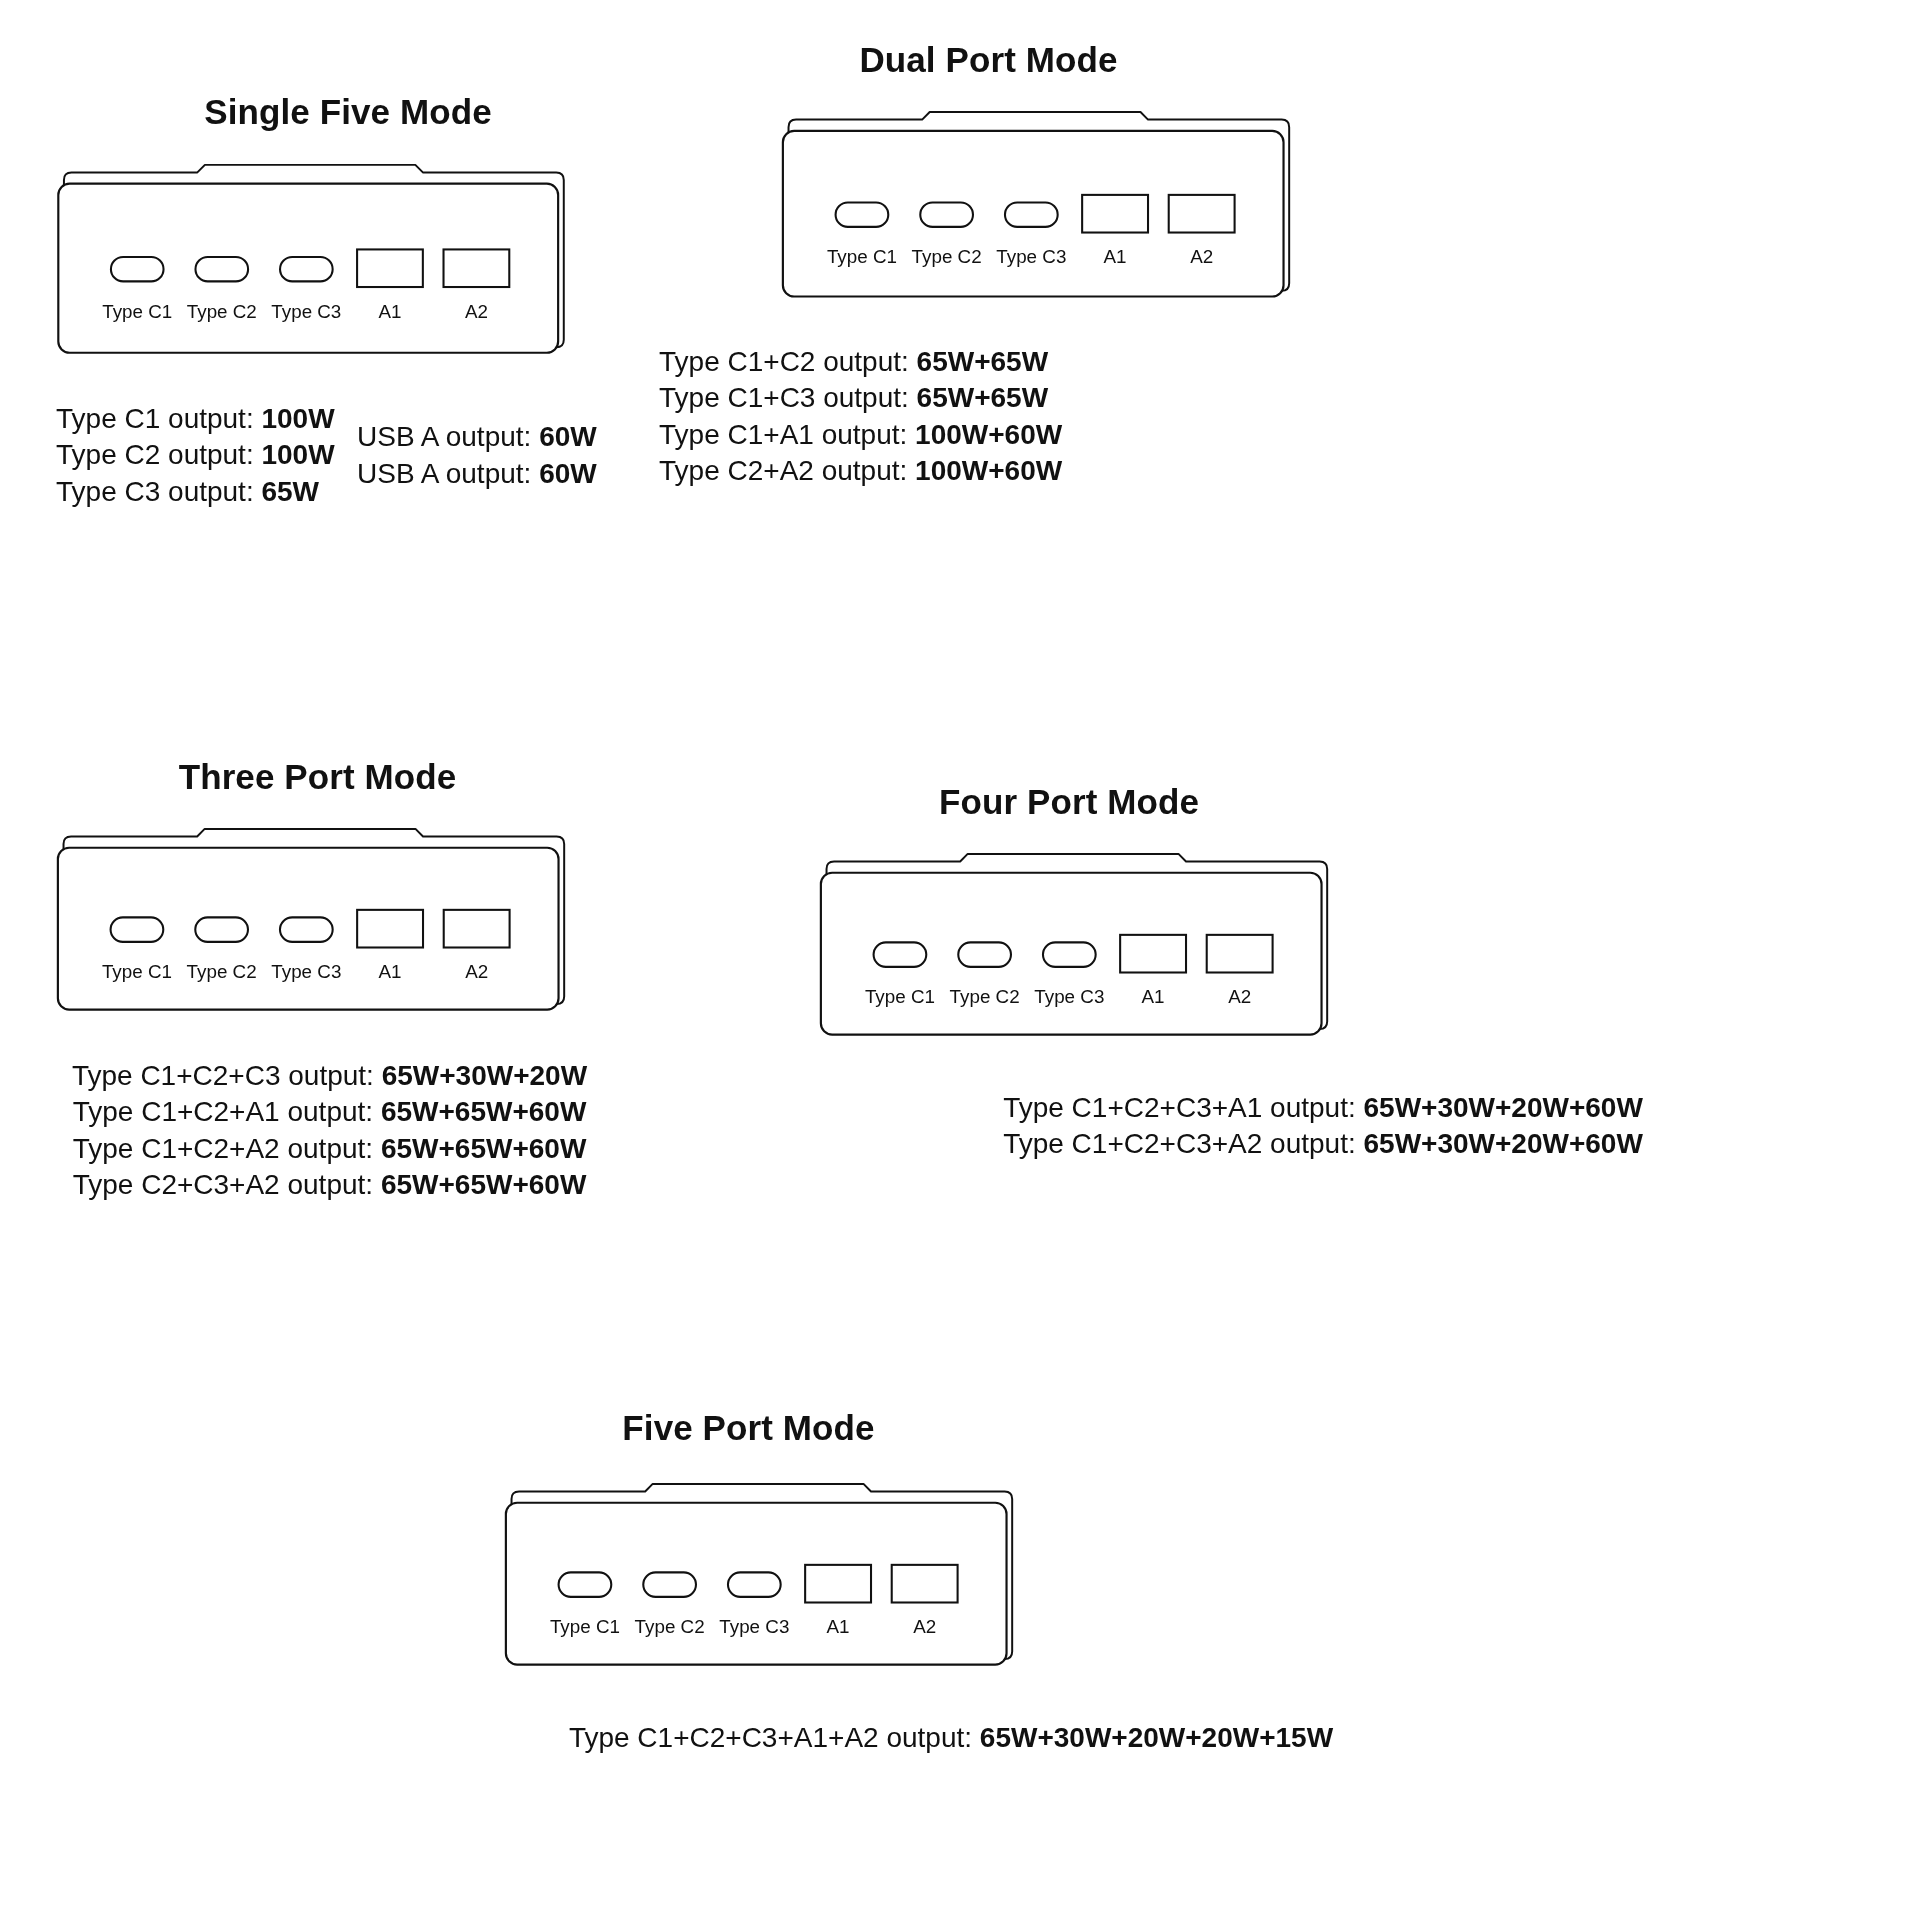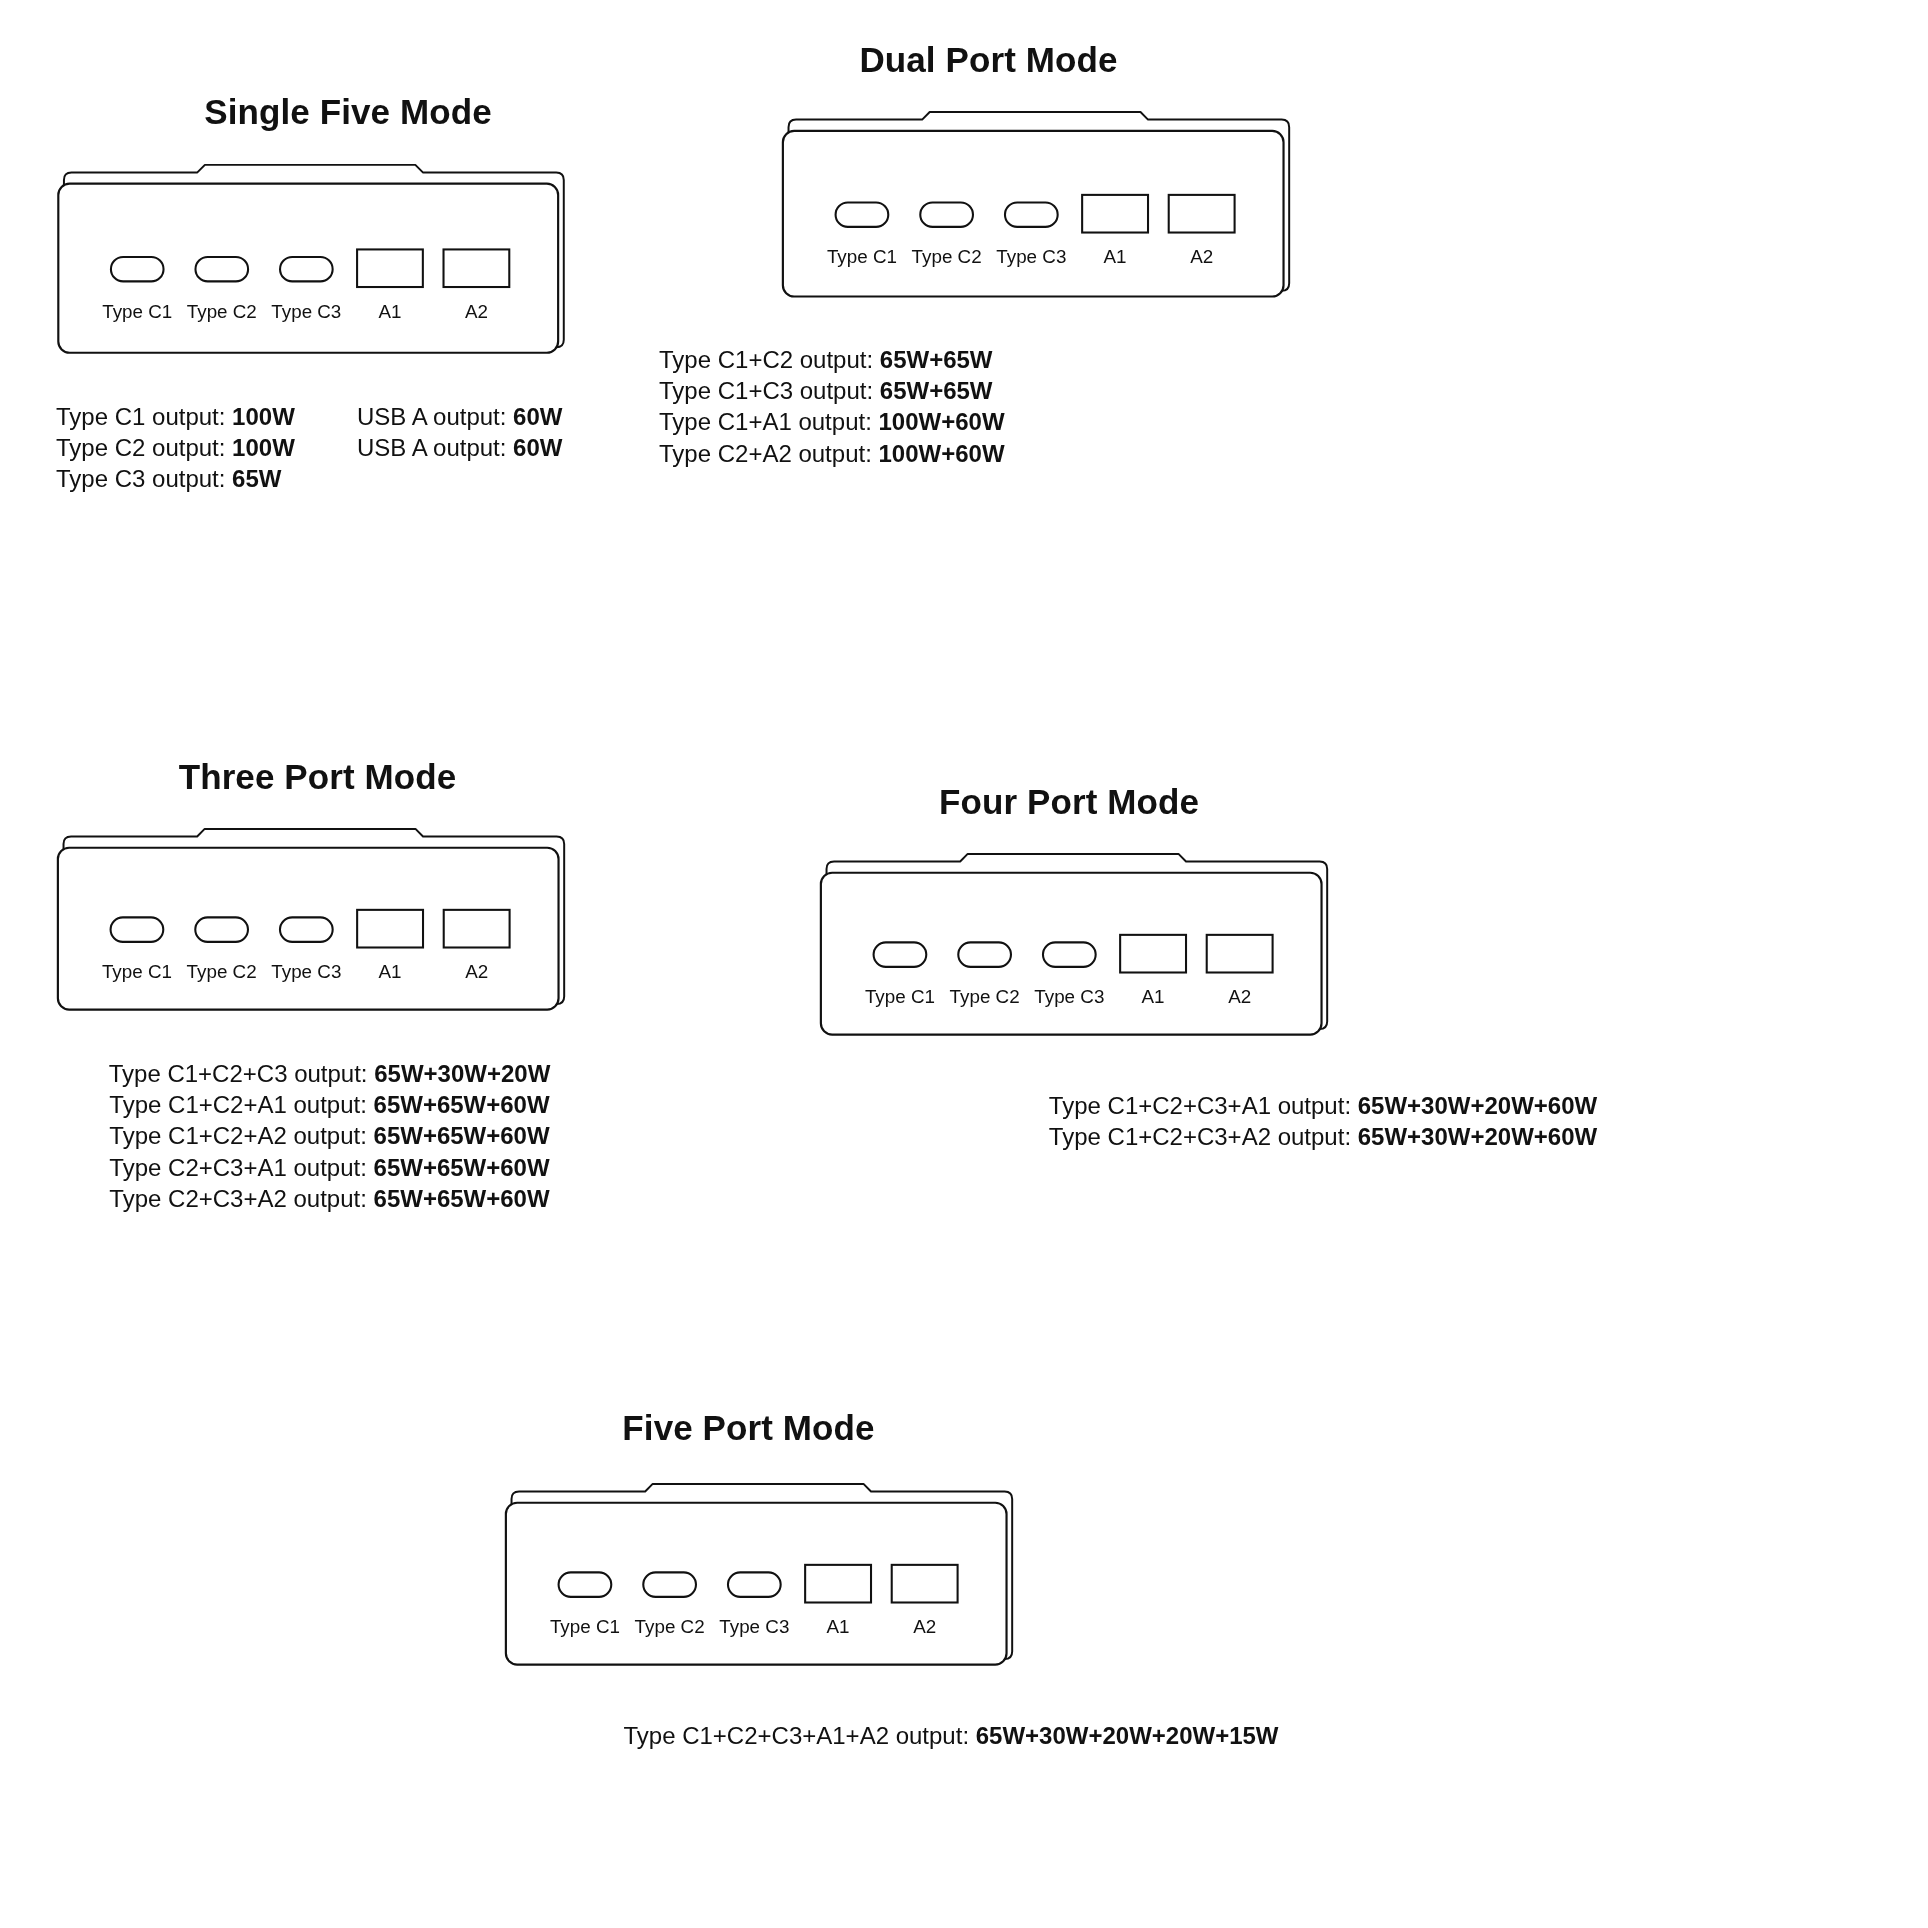--- a/index.html
+++ b/index.html
@@ -29,21 +29,21 @@
   .device svg { display: block; overflow: visible; }
 
   .port-label {
     font-size: 20px;
     fill: #111;
     text-anchor: middle;
     font-family: "Liberation Sans", sans-serif;
   }
 
   
-  .specs { font-size: 24px; line-height: 1.30; color: #111; white-space: nowrap; }
+  .specs { font-size: 28px; line-height: 1.30; color: #111; white-space: nowrap; align-items: center; }
   .spec-line { white-space: nowrap; }
   .spec-line .val { font-weight: bold; }
   .spec-cols { display: flex; }
   .spec-col { display: flex; flex-direction: column; }
 
   .center-lines { text-align: center; }
   .center-lines .spec-line { display: block; }
 </style>
 </head>
 <body>
@@ -158,23 +158,20 @@
     <div class="spec-line">
       <span>Type C1+C2+C3 output: </span><span class="val">65W+30W+20W</span>
     </div>
     <div class="spec-line">
       <span>Type C1+C2+A1 output: </span><span class="val">65W+65W+60W</span>
     </div>
     <div class="spec-line">
       <span>Type C1+C2+A2 output: </span><span class="val">65W+65W+60W</span>
     </div>
     <div class="spec-line">
-      <span>Type C2+C3+A1 output: </span><span class="val">65W+65W+60W</span>
-    </div>
-    <div class="spec-line">
       <span>Type C2+C3+A2 output: </span><span class="val">65W+65W+60W</span>
     </div>
   </div>
 </div>
 
 <div class="section" style="left:744px; top:782px; width:1177px;">
   <div class="mode-title" style="width:650px; margin-left:0;">Four Port Mode</div>
 
   <div class="device" style="margin-top:30px; margin-left:75px;">
     <svg width="527" height="193" viewBox="0 0 560 205">

